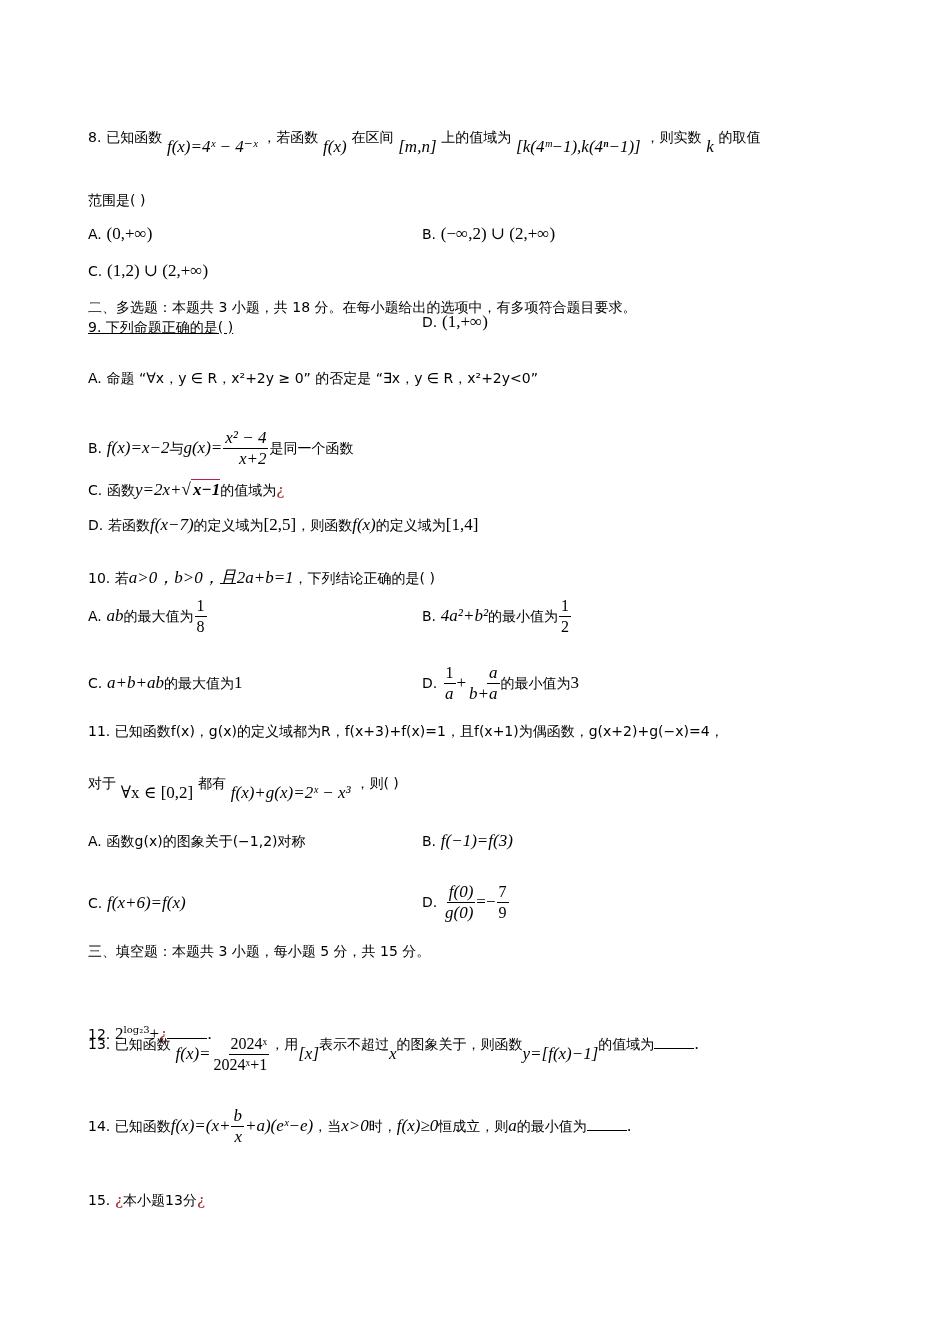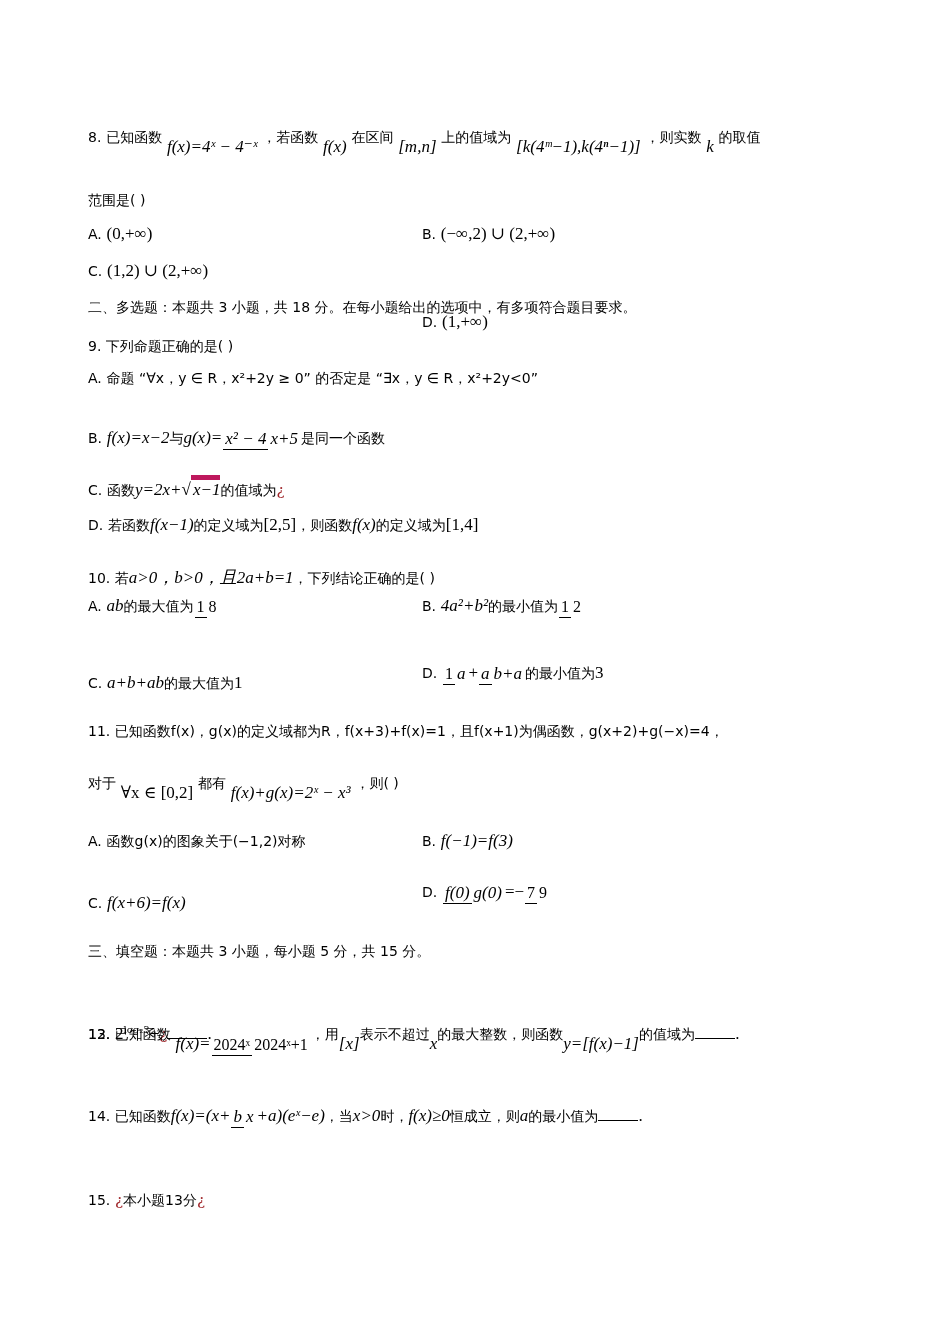--- a/index.html
+++ b/index.html
@@ -13,28 +13,28 @@
     position: absolute; left: 88px; white-space: nowrap;
     font-size: 15px; line-height: 20px;
   }
   .cn { font-family: "DejaVu Sans", "Liberation Sans", sans-serif; font-size: 14px; }
   .m { font-family: "Liberation Serif", "DejaVu Serif", serif; font-size: 17px; }
   .mi { font-family: "Liberation Serif", "DejaVu Serif", serif; font-style: italic; font-size: 17px; }
   .sec { font-family: "DejaVu Sans", "Liberation Sans", sans-serif; font-size: 14px; font-weight: normal; }
   sup, sub { font-size: 10px; }
   .red { color: #a0262a; }
   .frac {
-    display: inline-flex; flex-direction: row; align-items: flex-start;
+    display: inline-flex; flex-direction: column; align-items: flex-end;
     vertical-align: middle; margin: 0 1px;
     font-family: "Liberation Serif", serif; font-size: 16px; line-height: 20px;
   }
   .frac .num { border-bottom: 1px solid #000; padding: 0 2px; }
   .frac .den { padding: 0 2px; }
   .blank { display: inline-block; width: 40px; border-bottom: 1px solid #000; height: 14px; }
-  .sqrt { border-top: 5px solid #be185d; padding-left: 2px; }
+  .sqrt { border-top: 1px solid #be185d; padding-left: 2px; font-weight: bold; }
   .lowered { position: relative; top: 10px; }
 </style>
 </head>
 <body>
 
 <div class="page">
 
   <div class="line" style="top:127px;">
     <span class="cn">8.</span>
     <span class="cn">已知函数</span>
@@ -62,39 +62,39 @@
     <span class="cn">C.</span>
     <span class="m">(1,2) ∪ (2,+∞)</span>
   </div>
   <div class="line" style="top:268px; left:422px;margin-top:44px;">
     <span class="cn">D.</span>
     <span class="m">(1,+∞)</span>
   </div>
 
   <div class="line sec" style="top:297px;">二、多选题：本题共 3 小题，共 18 分。在每小题给出的选项中，有多项符合题目要求。</div>
 
-  <div class="line cn" style="top:336px;">9. 下列命题正确的是(    )</div>
+  <div class="line cn" style="top:317px;text-decoration:underline;">9. 下列命题正确的是(    )</div>
   <div class="line" style="top:368px;">
     <span class="cn">A.</span>
     <span class="cn">命题 “∀x，y ∈ R，x²+2y ≥ 0” 的否定是 “∃x，y ∈ R，x²+2y&lt;0”</span>
   </div>
   <div class="line" style="top:428px;">
     <span class="cn">B.</span>
     <span class="mi">f(x)=x−2</span><span class="cn">与</span><span class="mi">g(x)=</span><span class="frac">
         <span class="num mi">x² − 4</span>
-        <span class="den mi">x+5</span>
+        <span class="den mi">x+2</span>
       </span><span class="cn">是同一个函数</span>
   </div>
   <div class="line" style="top:480px;">
     <span class="cn">C.</span>
     <span class="cn">函数</span><span class="mi">y=2x+</span><span class="m">√</span><span class="mi sqrt">x−1</span><span class="cn">的值域为</span><span class="red">¿</span>
   </div>
   <div class="line" style="top:515px;">
     <span class="cn">D.</span>
-    <span class="cn">若函数</span><span class="mi">f(x−1)</span><span class="cn">的定义域为</span><span class="m">[2,5]</span><span class="cn">，则函数</span><span class="mi">f(x)</span><span class="cn">的定义域为</span><span class="m">[1,4]</span>
+    <span class="cn">若函数</span><span class="mi">f(x−7)</span><span class="cn">的定义域为</span><span class="m">[2,5]</span><span class="cn">，则函数</span><span class="mi">f(x)</span><span class="cn">的定义域为</span><span class="m">[1,4]</span>
   </div>
 
   <div class="line" style="top:550px;margin-top:18px;">
     <span class="cn">10. 若</span><span class="mi">a&gt;0，b&gt;0，且2a+b=1</span><span class="cn">，下列结论正确的是(    )</span>
   </div>
   <div class="line" style="top:596px;">
     <span class="cn">A.</span>
     <span class="mi">ab</span><span class="cn">的最大值为</span><span class="frac">
         <span class="num">1</span>
         <span class="den">8</span>
@@ -160,21 +160,21 @@
   <div class="line" style="top:976px;margin-top:44px;">
     <span class="cn">12.</span>
     <span class="m">2</span><sup>log₂3</sup><span class="m">+</span><span class="red">¿</span><span class="blank"></span><span>.</span>
   </div>
 
   <div class="line" style="top:1024px;">
     <span class="cn">13. 已知函数</span>
     <span class="mi lowered">f(x)=</span><span class="frac" style="position:relative;top:10px;">
         <span class="num">2024ˣ</span>
         <span class="den">2024ˣ+1</span>
-      </span><span class="cn">，用</span><span class="mi lowered">[x]</span><span class="cn">表示不超过</span><span class="mi lowered">x</span><span class="cn">的最大整数，则函数</span><span class="mi lowered">y=[f(x)−1]</span><span class="cn">的值域为</span><span class="blank"></span><span>.</span>
+      </span><span class="cn">，用</span><span class="mi lowered">[x]</span><span class="cn">表示不超过</span><span class="mi lowered">x</span><span class="cn">的图象关于，则函数</span><span class="mi lowered">y=[f(x)−1]</span><span class="cn">的值域为</span><span class="blank"></span><span>.</span>
   </div>
 
   <div class="line" style="top:1106px;">
     <span class="cn">14. 已知函数</span><span class="mi">f(x)=(x+</span><span class="frac">
         <span class="num mi">b</span>
         <span class="den mi">x</span>
       </span><span class="mi">+a)(eˣ−e)</span><span class="cn">，当</span><span class="mi">x&gt;0</span><span class="cn">时，</span><span class="mi">f(x)≥0</span><span class="cn">恒成立，则</span><span class="mi">a</span><span class="cn">的最小值为</span><span class="blank"></span><span>.</span>
   </div>
 
 

